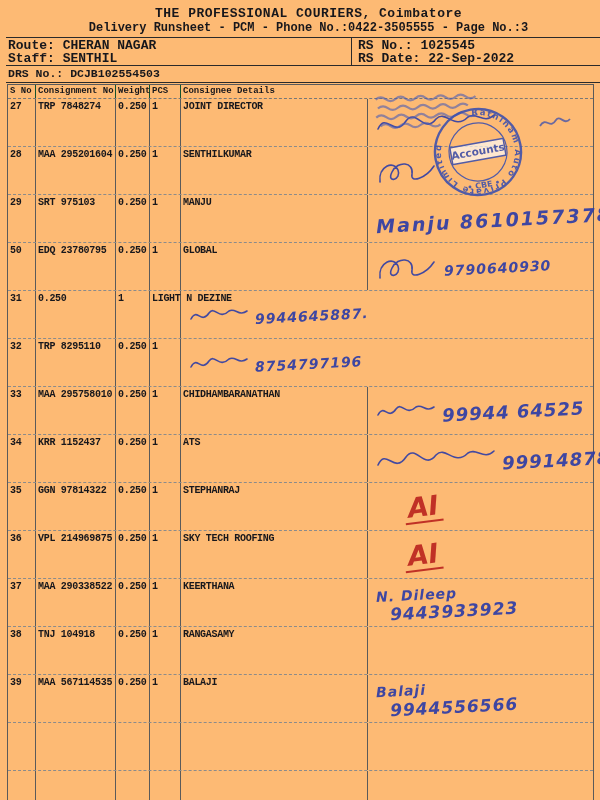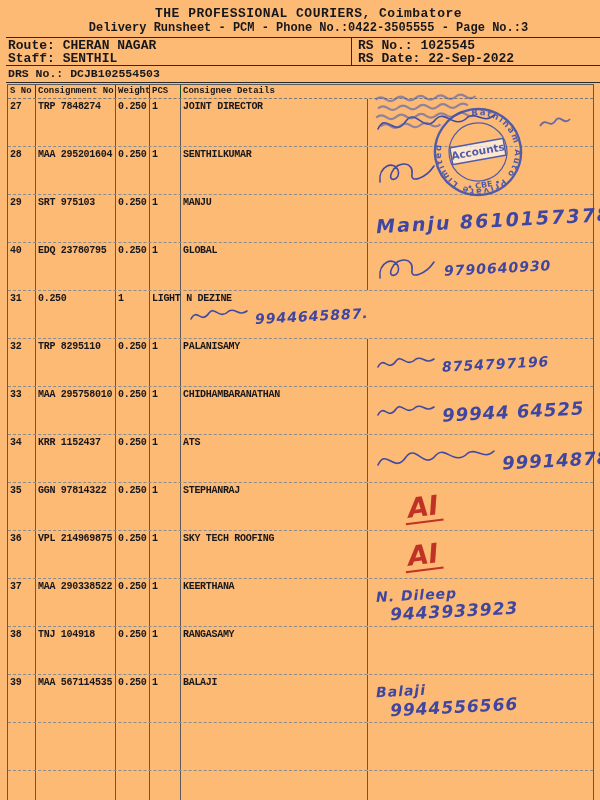--- a/index.html
+++ b/index.html
@@ -113,21 +113,21 @@
       <div>29</div>
       <div>SRT 975103</div>
       <div>0.250</div>
       <div>1</div>
       <div>MANJU</div>
       <div class="cell-sig">
             <span class="ink sz-xl">Manju 8610157378</span>
           </div>
     </div>
         <div class="row">
-      <div>40</div>
+      <div>50</div>
       <div>EDQ 23780795</div>
       <div>0.250</div>
       <div>1</div>
       <div>GLOBAL</div>
       <div class="cell-sig">
             <svg width="62" height="28" viewBox="0 0 62 28" class="scribble">
               <path d="M4,24 C2,8 18,2 22,12 C26,22 10,26 16,14 C22,2 38,4 36,16 C34,26 50,20 58,8"></path>
             </svg>
             <span class="ink">9790640930</span>
           </div>
@@ -142,21 +142,20 @@
               <path d="M2,14 C8,2 12,20 20,8 C26,0 30,16 40,6 C46,2 50,12 58,6"></path>
             </svg>
             <span class="ink">9944645887.</span>
           </div>
     </div>
         <div class="row">
       <div>32</div>
       <div>TRP 8295110</div>
       <div>0.250</div>
       <div>1</div>
-      <div>PALANISAMY</div>
       <div class="cell-sig">
             <svg width="60" height="22" viewBox="0 0 60 22" class="scribble">
               <path d="M2,14 C8,2 12,20 20,8 C26,0 30,16 40,6 C46,2 50,12 58,6"></path>
             </svg>
             <span class="ink">8754797196</span>
           </div>
     </div>
         <div class="row">
       <div>33</div>
       <div>MAA 295758010</div>

